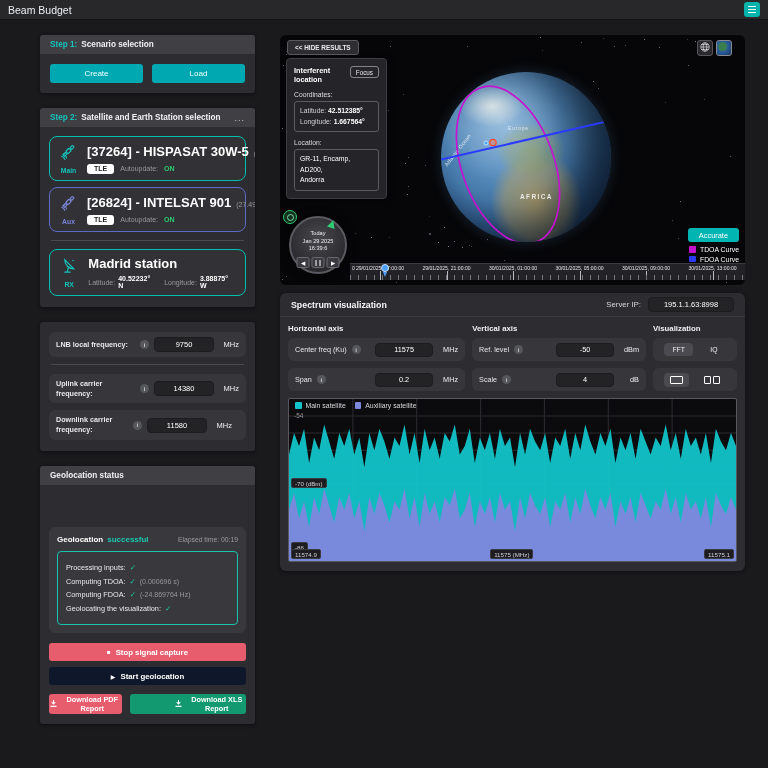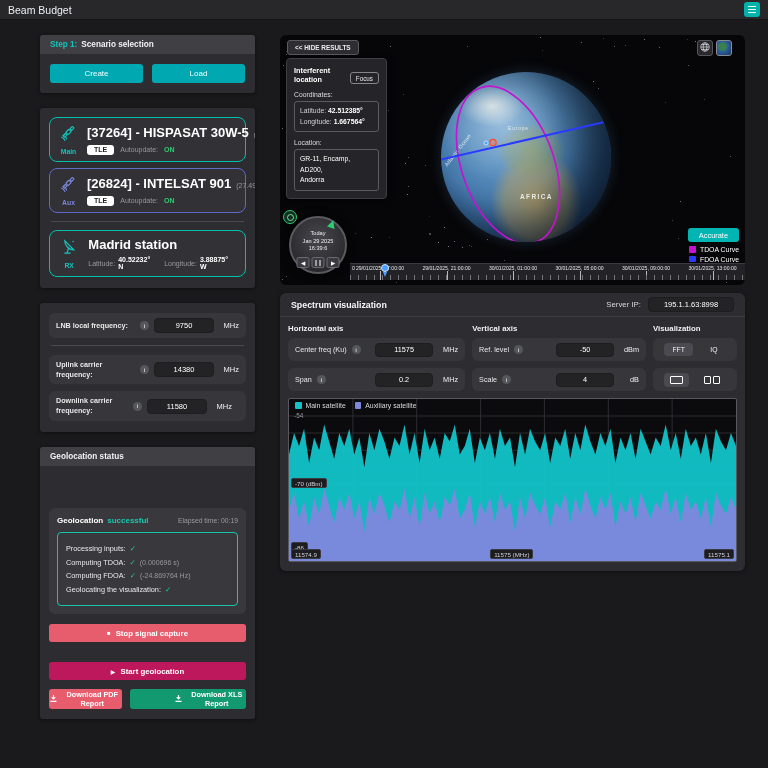--- a/index.html
+++ b/index.html
@@ -59,21 +59,21 @@
   .geo-status-label { color:#ffffff; font-size:8px; font-weight:bold; }
   .geo-status-value { color:#17c9b0; font-size:8px; font-weight:bold; margin-left:4px; }
   .geo-elapsed { margin-left:auto; color:#9a9aa0; font-size:6.8px; }
   .check-box { border:1px solid #19c3ae; border-radius:4px; margin-top:7px; padding:7px 8px; }
   .check-row { display:flex; align-items:center; gap:4px; margin:4.5px 0; }
   .check-label { color:#e9e9ec; font-size:7.3px; }
   .check-mark { color:#17c9a5; font-size:7.5px; font-weight:bold; }
   .check-detail { color:#96969c; font-size:7px; }
   .wide-btn { width:100%; height:18px; border:none; border-radius:3px; color:#fff; font-size:7.8px; font-weight:bold; display:flex; align-items:center; justify-content:center; gap:5px; cursor:pointer; }
   .stop-btn { background:#e85d6e; margin-top:10px; }
-  .start-btn { background:#be185d; margin-top:20px; }
+  .start-btn { background:#0f172a; margin-top:6px; }
   .dl-row { display:flex; gap:8px; margin-top:9px; }
   .dl-btn { flex:1; height:20px; border:none; border-radius:3px; color:#fff; font-size:7.3px; font-weight:bold; display:flex; align-items:center; justify-content:flex-end; gap:5px; cursor:pointer; }
   .pdf-btn { background:#e85d6e; }
   .xls-btn { background:#13996f;padding-left:44px; }
 
   
   .right-col { position:absolute; left:280px; top:15px; width:465px; }
 
   
   .globe-panel { position:relative; height:250px; background:#060608; border-radius:6px; overflow:hidden; margin-bottom:8px; }
@@ -87,21 +87,21 @@
       radial-gradient(circle at 38% 34%, #6fa3cf 0%, #4a80b3 45%, #2d5b92 70%, #16365e 90%, #0c2140 100%);
     box-shadow: inset -30px -12px 46px rgba(0,0,0,0.62), 0 0 14px rgba(90,150,210,0.22); }
   .map-label { position:absolute; color:rgba(255,255,255,0.85); pointer-events:none; }
   .lbl-ocean { left:158px; top:112px; font-size:5.2px; transform:rotate(-52deg); letter-spacing:0.4px; }
   .lbl-europe { left:228px; top:90px; font-size:5px; color:rgba(255,255,255,0.7); letter-spacing:0.8px; }
   .lbl-africa { left:240px; top:158px; font-size:6.5px; font-weight:bold; letter-spacing:1.4px; color:rgba(255,255,255,0.82); }
   .globe-svg { position:absolute; left:0; top:0; width:465px; height:250px; }
 
   .hide-results-btn { position:absolute; left:7px; top:5px; background:#2e2e32; border:1px solid #5a5a60; border-radius:3px; color:#ececf0; font-size:6.4px; font-weight:bold; padding:3px 7px; cursor:pointer; z-index:6; }
   .results-panel { position:absolute; left:6px; top:23px; width:101px; background:#252529; border:1px solid #3d3d42; border-radius:4px; padding:7px; z-index:6; box-shadow:0 2px 6px rgba(0,0,0,0.5); }
-  .res-title-row { display:flex; align-items:flex-end; justify-content:space-between; }
+  .res-title-row { display:flex; align-items:flex-start; justify-content:space-between; }
   .res-title { color:#ffffff; font-size:7.3px; font-weight:bold; }
   .focus-btn { background:transparent; border:1px solid #85858c; border-radius:3px; color:#e6e6ea; font-size:6.3px; padding:1.5px 5px; cursor:pointer; }
   .res-sub { color:#dcdce0; font-size:6.8px; margin-top:7px; }
   .res-box { border:1px solid #5a5a60; border-radius:3px; padding:4px 5px; margin-top:3px; }
   .res-line { color:#cfcfd4; font-size:6.8px; line-height:1.55; }
   .res-line b { color:#ffffff; }
 
   .cesium-globe-btn { position:absolute; top:5px; right:32px; width:16px; height:16px; background:rgba(48,48,52,0.85); border:1px solid #55555c; border-radius:3px; display:flex; align-items:center; justify-content:center; cursor:pointer; z-index:6; }
   .cesium-layer-btn { position:absolute; top:5px; right:13px; width:16px; height:16px; border:1px solid #8a8a92; border-radius:3px; cursor:pointer; z-index:6;
     background: radial-gradient(circle at 40% 40%, #3a7f4e 0 30%, #2a5d9e 45%, #16365e 100%); }
@@ -196,20 +196,25 @@
         </div>
         <div class="panel-body">
           <div class="btn-row">
             <button class="teal-btn">Create</button>
             <button class="teal-btn">Load</button>
           </div>
         </div>
       </div>
 
       <div class="panel">
+        <div class="panel-head">
+          <span class="step-label">Step 2:</span>
+          <span class="panel-title">Satellite and Earth Station selection</span>
+          <span class="head-menu">...</span>
+        </div>
         <div class="panel-body" style="padding:9px;">
 
           <div class="sat-card">
             <div class="icon-col">
               <span>
                 <svg viewBox="0 0 24 24" width="19" height="19">
                     <g fill="none" stroke="currentColor" stroke-width="1.5">
                       <g transform="rotate(45 12 10)">
                         <rect x="9.9" y="7.2" width="4.2" height="5.6" rx="0.6"></rect>
                         <rect x="10.5" y="1.6" width="3" height="4.2" rx="0.5"></rect>

